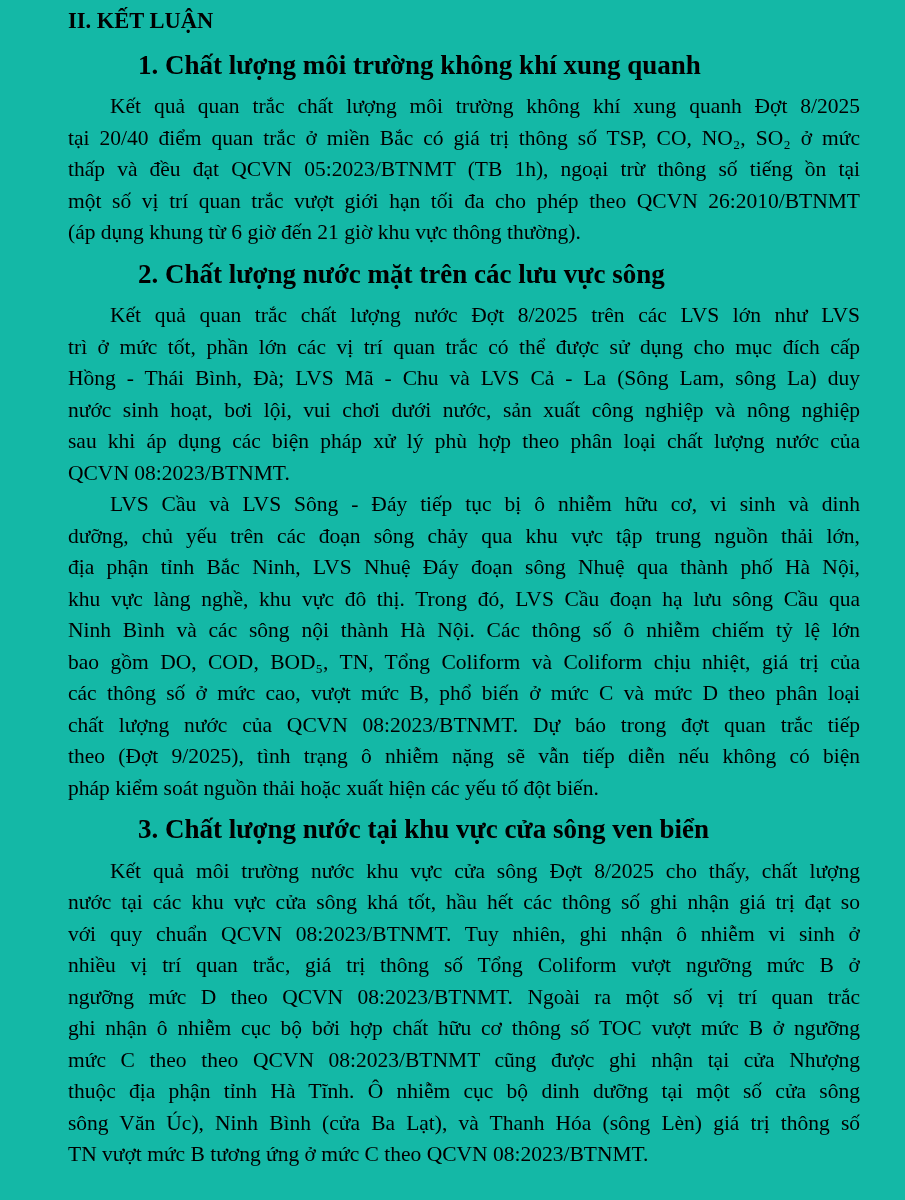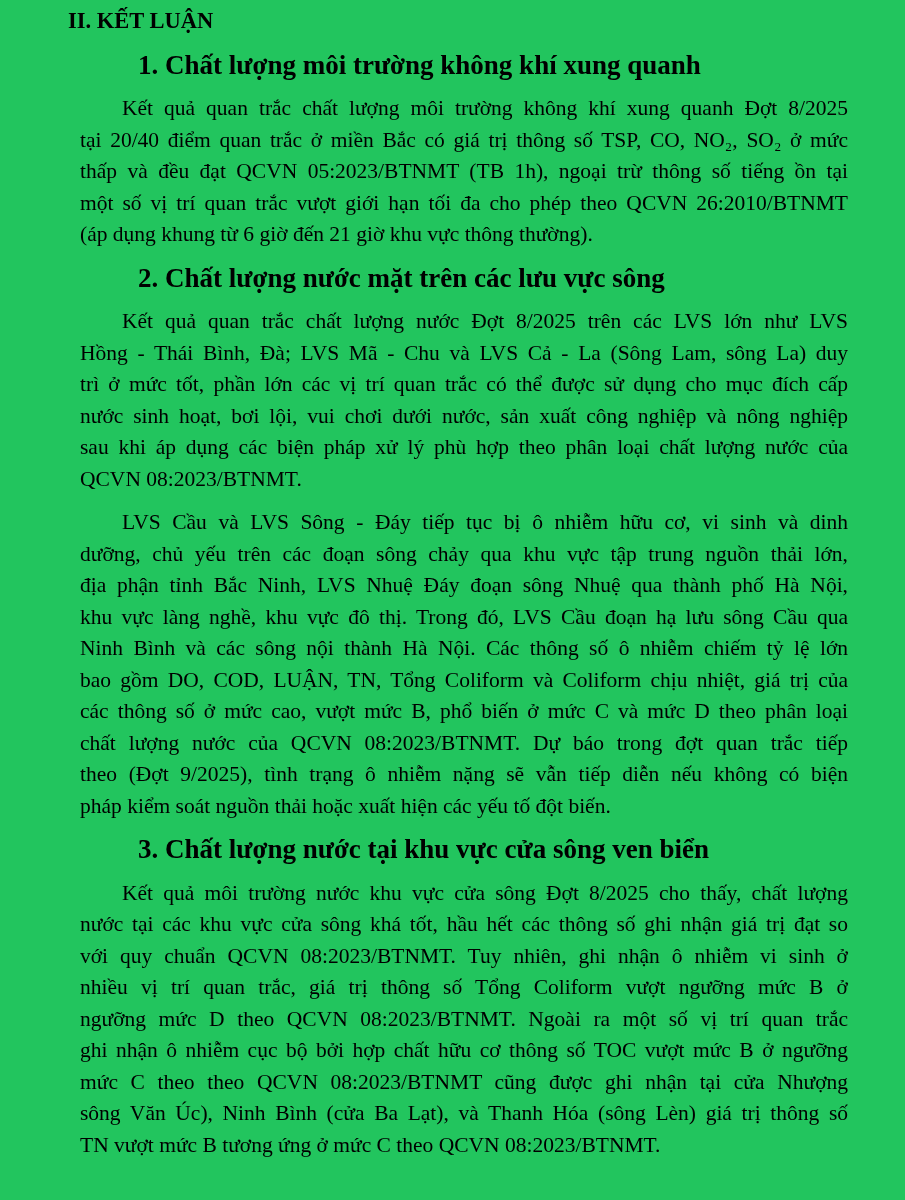--- a/index.html
+++ b/index.html
@@ -10,40 +10,40 @@
   body {
     width: 905px;
     height: 1200px;
     overflow: hidden;
   }
   .page {
     box-sizing: border-box;
     width: 905px;
     height: 1200px;
     padding: 5px 45px 0 68px;
-    background: #22c55e;
+    background: #14b8a6;
     color: #000000;
     font-family: "Liberation Serif", "DejaVu Serif", serif;
     font-size: 21.5px;
     line-height: 31.5px;
   }
   .doc-title {
     font-size: 22.5px;
     font-weight: bold;
     margin: 0 0 13px 0;
     line-height: 31.5px;
   }
   .heading {
     font-size: 27px;
     font-weight: bold;
     margin: 10px 0 10px 70px;
     line-height: 31.5px;
   }
   section { margin: 0; padding: 0; }
-  .para { margin: 12px; padding: 0; }
+  .para { margin: 0; padding: 0; }
   .para .ln {
     text-align: justify;
     text-align-last: justify;
   }
   .para .ln.ln-last {
     text-align-last: left;
   }
   .para .ln:first-child {
     text-indent: 42px;
   }
@@ -63,48 +63,49 @@
         <div class="ln">thấp và đều đạt QCVN 05:2023/BTNMT (TB 1h), ngoại trừ thông số tiếng ồn tại</div>
         <div class="ln">một số vị trí quan trắc vượt giới hạn tối đa cho phép theo QCVN 26:2010/BTNMT</div>
         <div class="ln ln-last">(áp dụng khung từ 6 giờ đến 21 giờ khu vực thông thường).</div>
       </div>
   </section>
 
   <section>
     <h2 class="heading">2. Chất lượng nước mặt trên các lưu vực sông</h2>
     <div class="para">
         <div class="ln">Kết quả quan trắc chất lượng nước Đợt 8/2025 trên các LVS lớn như LVS</div>
+        <div class="ln">trì ở mức tốt, phần lớn các vị trí quan trắc có thể được sử dụng cho mục đích cấp</div>
         <div class="ln">Hồng - Thái Bình, Đà; LVS Mã - Chu và LVS Cả - La (Sông Lam, sông La) duy</div>
-        <div class="ln">trì ở mức tốt, phần lớn các vị trí quan trắc có thể được sử dụng cho mục đích cấp</div>
         <div class="ln">nước sinh hoạt, bơi lội, vui chơi dưới nước, sản xuất công nghiệp và nông nghiệp</div>
         <div class="ln">sau khi áp dụng các biện pháp xử lý phù hợp theo phân loại chất lượng nước của</div>
         <div class="ln ln-last">QCVN 08:2023/BTNMT.</div>
       </div>
     <div class="para">
         <div class="ln">LVS Cầu và LVS Sông - Đáy tiếp tục bị ô nhiễm hữu cơ, vi sinh và dinh</div>
         <div class="ln">dưỡng, chủ yếu trên các đoạn sông chảy qua khu vực tập trung nguồn thải lớn,</div>
         <div class="ln">địa phận tỉnh Bắc Ninh, LVS Nhuệ Đáy đoạn sông Nhuệ qua thành phố Hà Nội,</div>
         <div class="ln">khu vực làng nghề, khu vực đô thị. Trong đó, LVS Cầu đoạn hạ lưu sông Cầu qua</div>
         <div class="ln">Ninh Bình và các sông nội thành Hà Nội. Các thông số ô nhiễm chiếm tỷ lệ lớn</div>
-        <div class="ln">bao gồm DO, COD, LUẬN, TN, Tổng Coliform và Coliform chịu nhiệt, giá trị của</div>
+        <div class="ln">bao gồm DO, COD, BOD₅, TN, Tổng Coliform và Coliform chịu nhiệt, giá trị của</div>
         <div class="ln">các thông số ở mức cao, vượt mức B, phổ biến ở mức C và mức D theo phân loại</div>
         <div class="ln">chất lượng nước của QCVN 08:2023/BTNMT. Dự báo trong đợt quan trắc tiếp</div>
         <div class="ln">theo (Đợt 9/2025), tình trạng ô nhiễm nặng sẽ vẫn tiếp diễn nếu không có biện</div>
         <div class="ln ln-last">pháp kiểm soát nguồn thải hoặc xuất hiện các yếu tố đột biến.</div>
       </div>
   </section>
 
   <section>
     <h2 class="heading">3. Chất lượng nước tại khu vực cửa sông ven biển</h2>
     <div class="para">
         <div class="ln">Kết quả môi trường nước khu vực cửa sông Đợt 8/2025 cho thấy, chất lượng</div>
         <div class="ln">nước tại các khu vực cửa sông khá tốt, hầu hết các thông số ghi nhận giá trị đạt so</div>
         <div class="ln">với quy chuẩn QCVN 08:2023/BTNMT. Tuy nhiên, ghi nhận ô nhiễm vi sinh ở</div>
         <div class="ln">nhiều vị trí quan trắc, giá trị thông số Tổng Coliform vượt ngưỡng mức B ở</div>
         <div class="ln">ngưỡng mức D theo QCVN 08:2023/BTNMT. Ngoài ra một số vị trí quan trắc</div>
         <div class="ln">ghi nhận ô nhiễm cục bộ bởi hợp chất hữu cơ thông số TOC vượt mức B ở ngưỡng</div>
         <div class="ln">mức C theo theo QCVN 08:2023/BTNMT cũng được ghi nhận tại cửa Nhượng</div>
+        <div class="ln">thuộc địa phận tỉnh Hà Tĩnh. Ô nhiễm cục bộ dinh dưỡng tại một số cửa sông</div>
         <div class="ln">sông Văn Úc), Ninh Bình (cửa Ba Lạt), và Thanh Hóa (sông Lèn) giá trị thông số</div>
         <div class="ln ln-last">TN vượt mức B tương ứng ở mức C theo QCVN 08:2023/BTNMT.</div>
       </div>
   </section>
 
 </div>
 
 </body></html>

